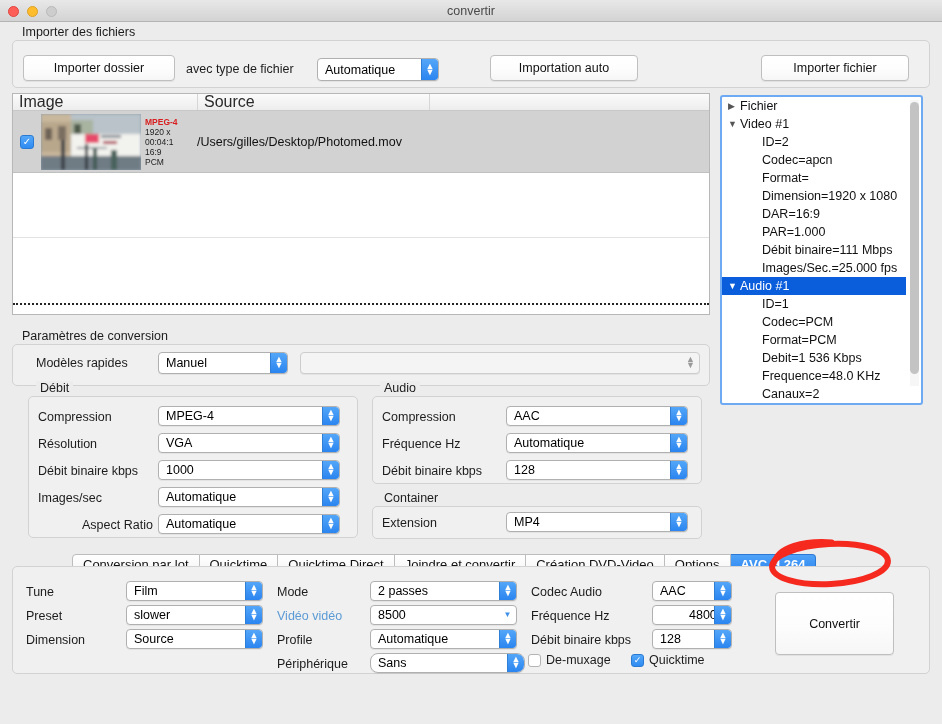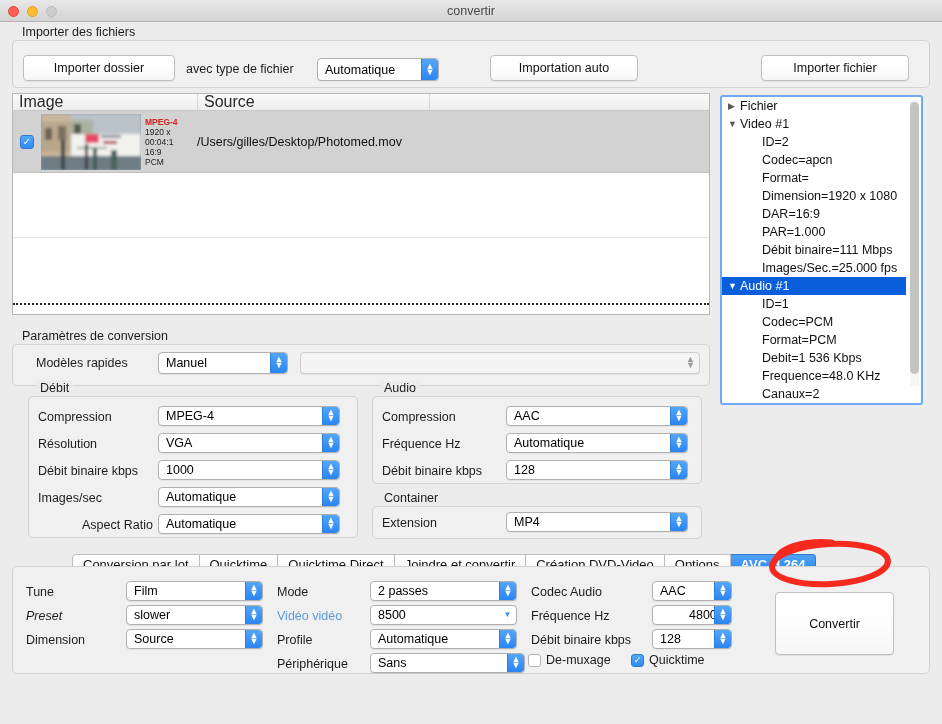--- a/index.html
+++ b/index.html
@@ -476,21 +476,21 @@
 <div class="bottompanel"></div>
 <div id="avc-col1">
     <div class="fieldlabel" style="left: 26px; top: 585px;">Tune</div>
     <div class="popup" style="left: 126px; top: 581px; width: 137px;">
       <span class="val">Film</span>
       <span class="arrowbox">
         <span>▲</span>
         <span>▼</span>
       </span>
     </div>
-    <div class="fieldlabel" style="left: 26px; top: 609px; font-style: italic;">Preset</div>
+    <div class="fieldlabel" style="left: 26px; top: 609px;">Preset</div>
     <div class="popup" style="left: 126px; top: 605px; width: 137px;">
       <span class="val">slower</span>
       <span class="arrowbox">
         <span>▲</span>
         <span>▼</span>
       </span>
     </div>
     <div class="fieldlabel" style="left: 26px; top: 633px;">Dimension</div>
     <div class="popup" style="left: 126px; top: 629px; width: 137px;">
       <span class="val">Source</span>
@@ -518,21 +518,21 @@
     </div>
     <div class="fieldlabel" style="left: 277px; top: 633px;">Profile</div>
     <div class="popup" style="left: 370px; top: 629px; width: 147px;">
       <span class="val">Automatique</span>
       <span class="arrowbox">
         <span>▲</span>
         <span>▼</span>
       </span>
     </div>
     <div class="fieldlabel" style="left: 277px; top: 657px;">Périphérique</div>
-    <div class="popup" style="left: 370px; top: 653px; width: 155px;">
+    <div class="popup" style="left: 370px; top: 653px; width: 155px; border-radius: 8px;">
       <span class="val">Sans</span>
       <span class="arrowbox">
         <span>▲</span>
         <span>▼</span>
       </span>
     </div>
   </div>
 <div id="avc-col3">
     <div class="fieldlabel" style="left: 531px; top: 585px;">Codec Audio</div>
     <div class="popup" style="left: 652px; top: 581px; width: 80px;">

